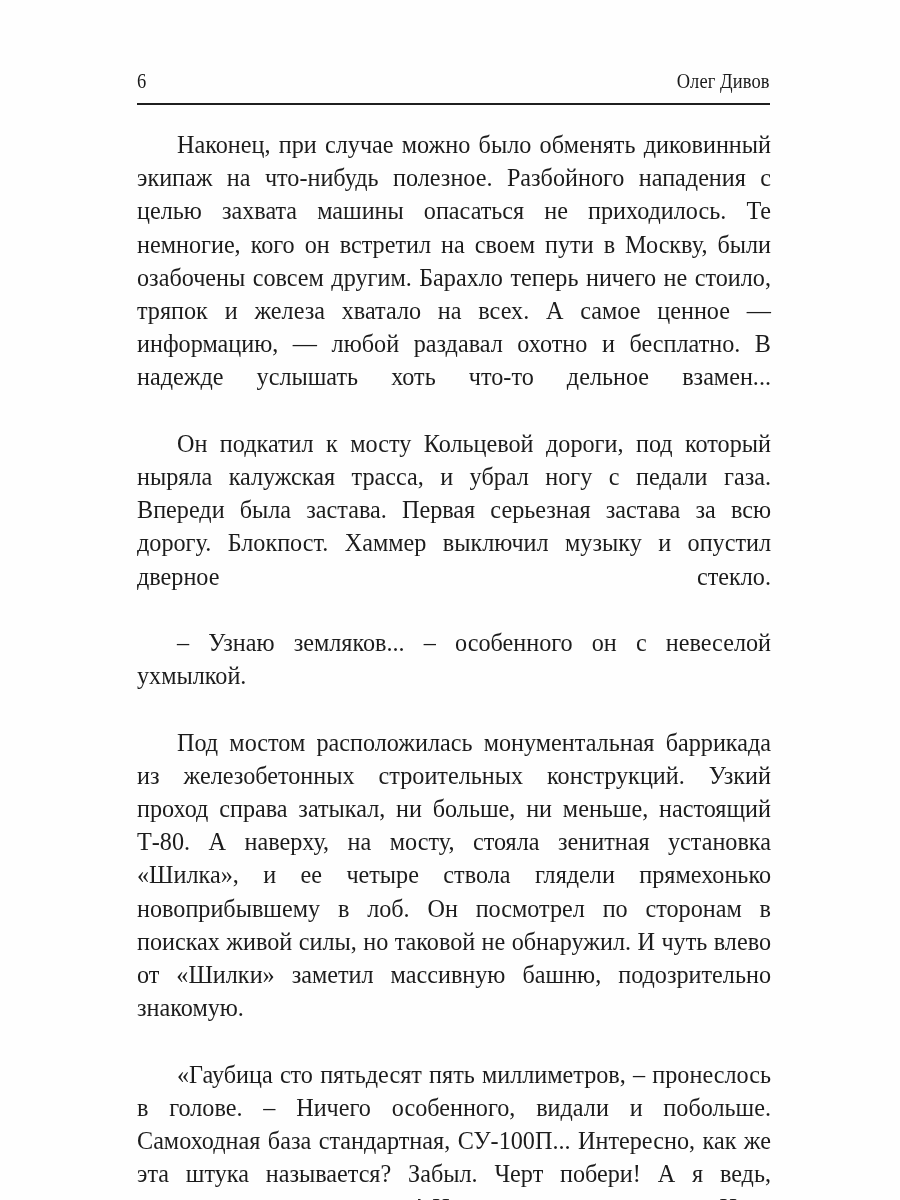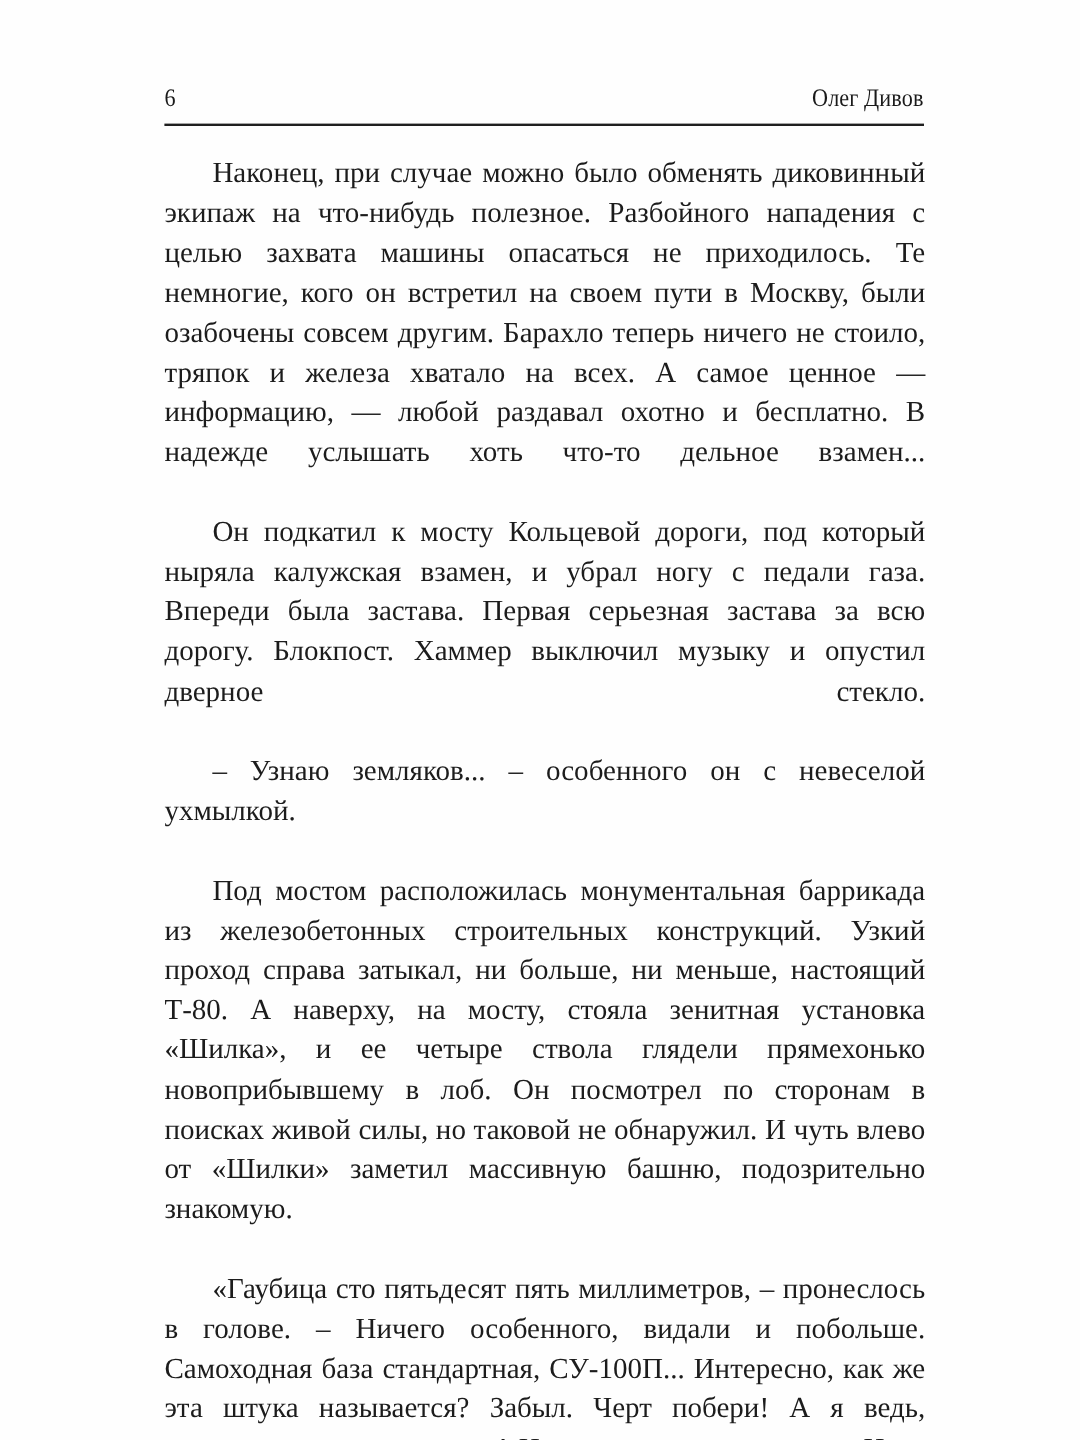--- a/index.html
+++ b/index.html
@@ -98,20 +98,20 @@
 
   <div class="running-head">
     <span class="folio">6</span>
     <span class="author-name">Олег Дивов</span>
   </div>
 
   <div class="head-rule"></div>
 
   <div class="text-block">
     <p class="para">Наконец, при случае можно было обменять дико­винный экипаж на что-нибудь полезное. Разбойного нападения с целью захвата машины опасаться не при­ходилось. Те немногие, кого он встретил на своем пути в Москву, были озабочены совсем другим. Барахло те­перь ничего не стоило, тряпок и железа хватало на всех. А самое ценное — информацию, — любой разда­вал охотно и бесплатно. В надежде услышать хоть что-то дельное взамен...</p>
-    <p class="para">Он подкатил к мосту Кольцевой дороги, под кото­рый ныряла калужская взамен, и убрал ногу с педали га­за. Впереди была застава. Первая серьезная застава за всю дорогу. Блокпост. Хаммер выключил музыку и опу­стил дверное стекло.</p>
+    <p class="para">Он подкатил к мосту Кольцевой дороги, под кото­рый ныряла калужская трасса, и убрал ногу с педали га­за. Впереди была застава. Первая серьезная застава за всю дорогу. Блокпост. Хаммер выключил музыку и опу­стил дверное стекло.</p>
     <p class="para">– Узнаю земляков... – особенного он с невеселой ухмылкой.</p>
     <p class="para">Под мостом расположилась монументальная бар­рикада из железобетонных строительных конструк­ций. Узкий проход справа затыкал, ни больше, ни меньше, настоящий Т-80. А наверху, на мосту, стояла зенитная установка «Шилка», и ее четыре ствола гля­дели прямехонько новоприбывшему в лоб. Он посмо­трел по сторонам в поисках живой силы, но таковой не обнаружил. И чуть влево от «Шилки» заметил мас­сивную башню, подозрительно знакомую.</p>
     <p class="para">«Гаубица сто пятьдесят пять миллиметров, – про­неслось в голове. – Ничего особенного, видали и по­больше. Самоходная база стандартная, СУ-100П... Ин­тересно, как же эта штука называется? Забыл. Черт побери! А я ведь, наверное, в армии служил! И, похо­же, на самоходках. Ну и ну! Ай да я!»</p>
 
   </div>
 
 </div>
 
 </body></html>

